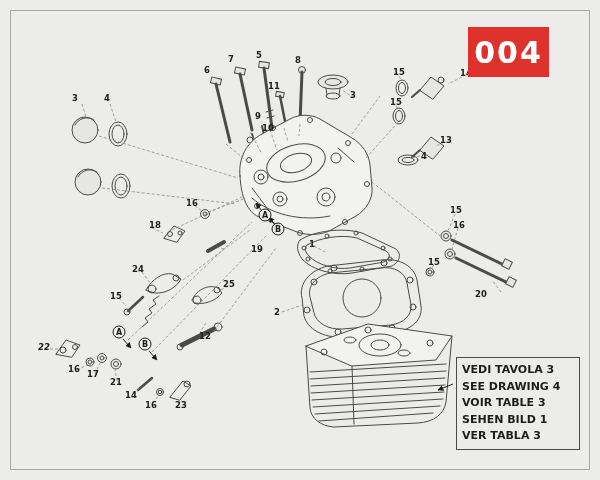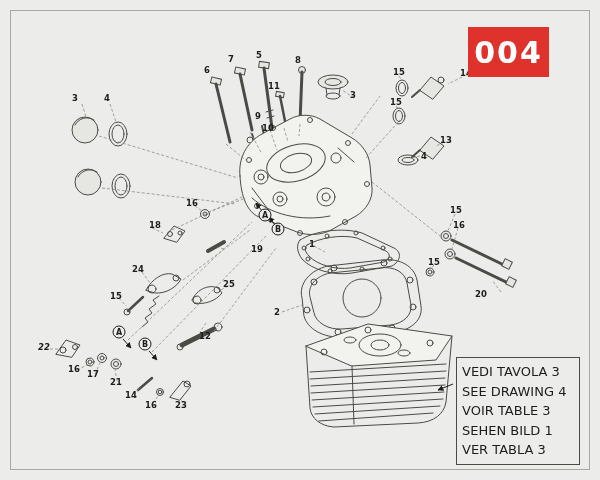--- a/index.html
+++ b/index.html
@@ -5,21 +5,21 @@
   html,body{margin:0;padding:0;}
   .stage{position:relative;width:600px;height:480px;background:#ecedea;font-family:"DejaVu Sans",sans-serif;overflow:hidden;}
   .art{position:absolute;left:0;top:0;}
   .callout{position:absolute;transform:translate(-50%,-50%);font-size:8.5px;font-weight:bold;color:#1d1d1b;line-height:1;}
   .marker{position:absolute;transform:translate(-50%,-50%);width:13px;height:13px;border:1.3px solid #1d1d1b;border-radius:50%;
           font-size:8px;font-weight:bold;color:#1d1d1b;display:flex;align-items:center;justify-content:center;
           background:rgba(236,237,234,.85);box-sizing:border-box;line-height:1;}
   .badge{position:absolute;left:468px;top:27px;width:81px;height:50px;background:#e0322c;color:#fff;
          display:flex;align-items:center;justify-content:center;font-size:30px;font-weight:bold;letter-spacing:2px;}
   .note-box{position:absolute;left:456px;top:357px;width:112px;border:1px solid #4b4b46;background:#ecedea;
-            padding:4px 5px;font-size:13px;font-weight:normal;line-height:1.5;color:#1d1d1b;}
+            padding:4px 5px;font-size:11px;font-weight:bold;line-height:1.5;color:#1d1d1b;}
   .note-box div{white-space:nowrap;}
 </style>
 </head>
 <body>
 
 <div class="stage" style="background: rgb(236, 237, 234);">
 
   <svg class="art" width="600" height="480" viewBox="0 0 600 480">
     <defs>
       <marker id="arr" viewBox="0 0 10 10" refX="9" refY="5" markerWidth="6" markerHeight="6" orient="auto-start-reverse">

